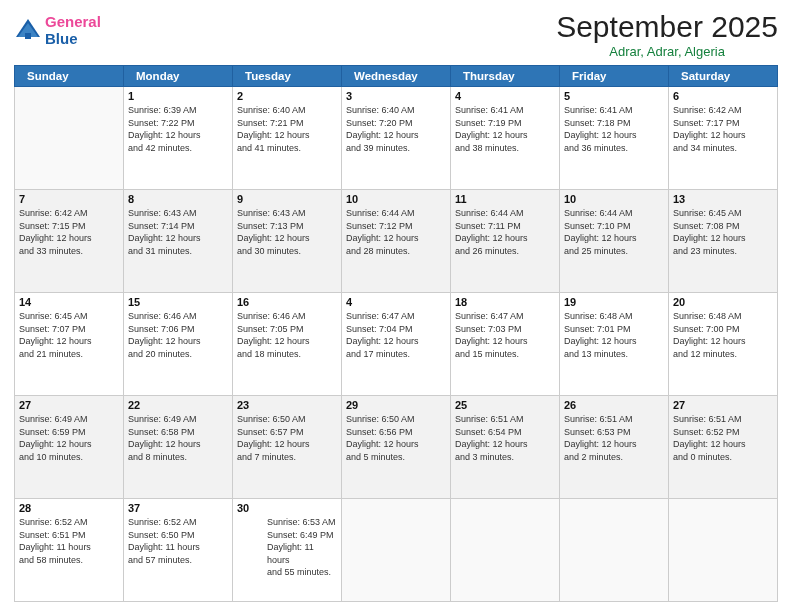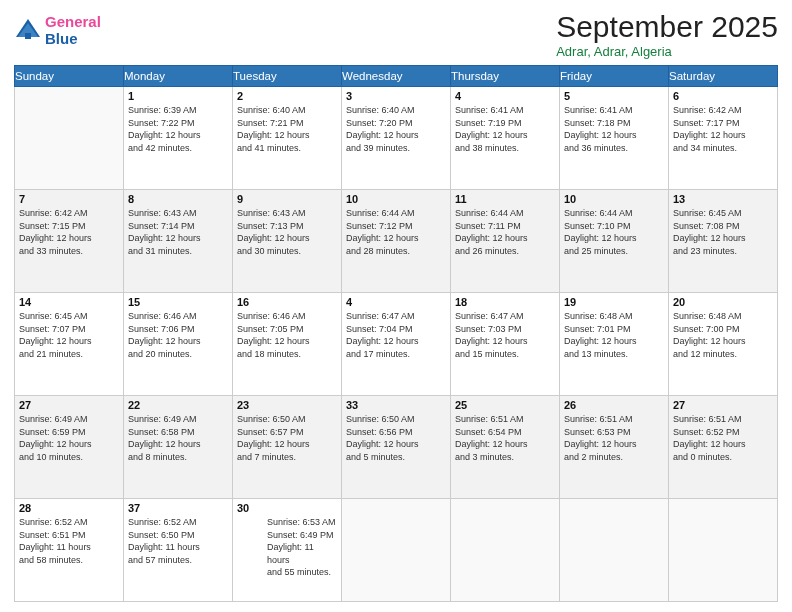--- a/index.html
+++ b/index.html
@@ -42,21 +42,21 @@
       font-size: 15px;
       font-weight: bold;
       color: #1a5fa8;
     }
     .logo-icon {
       width: 28px;
       height: 28px;
       margin-right: 3px;
     }
     .title-block {
-      text-align: left;
+      text-align: center;
     }
     .month-title {
       font-size: 30px;
       font-weight: normal;
       color: #222;
     }
     .subtitle {
       font-size: 13px;
       color: #15803d;
     }
@@ -64,22 +64,22 @@
       flex: 1;
       border: 1px solid #ccc;
       border-collapse: collapse;
       width: 100%;
       table-layout: fixed;
     }
     .calendar th {
       background: #2e75b6;
       color: #fff;
       font-size: 11.5px;
-      font-weight: normal;
-      padding: 4px 0;
+      font-weight: bold;
+      padding: 4px 12px;
       text-align: left;
       border: 1px solid #2060a0;
     }
     .calendar td {
       border: 1px solid #ccc;
       vertical-align: top;
       padding: 3px 4px;
       font-size: 9.5px;
       color: #333;
       height: 88px;
@@ -301,21 +301,21 @@
 and 8 minutes.</div>
           </td>
           <td>
             <span class="day-num">23</span>
             <div class="cell-text" style="white-space: pre-line;">Sunrise: 6:50 AM
 Sunset: 6:57 PM
 Daylight: 12 hours
 and 7 minutes.</div>
           </td>
           <td>
-            <span class="day-num">33</span>
+            <span class="day-num">29</span>
             <div class="cell-text" style="white-space: pre-line;">Sunrise: 6:50 AM
 Sunset: 6:56 PM
 Daylight: 12 hours
 and 5 minutes.</div>
           </td>
           <td>
             <span class="day-num">25</span>
             <div class="cell-text" style="white-space: pre-line;">Sunrise: 6:51 AM
 Sunset: 6:54 PM
 Daylight: 12 hours

